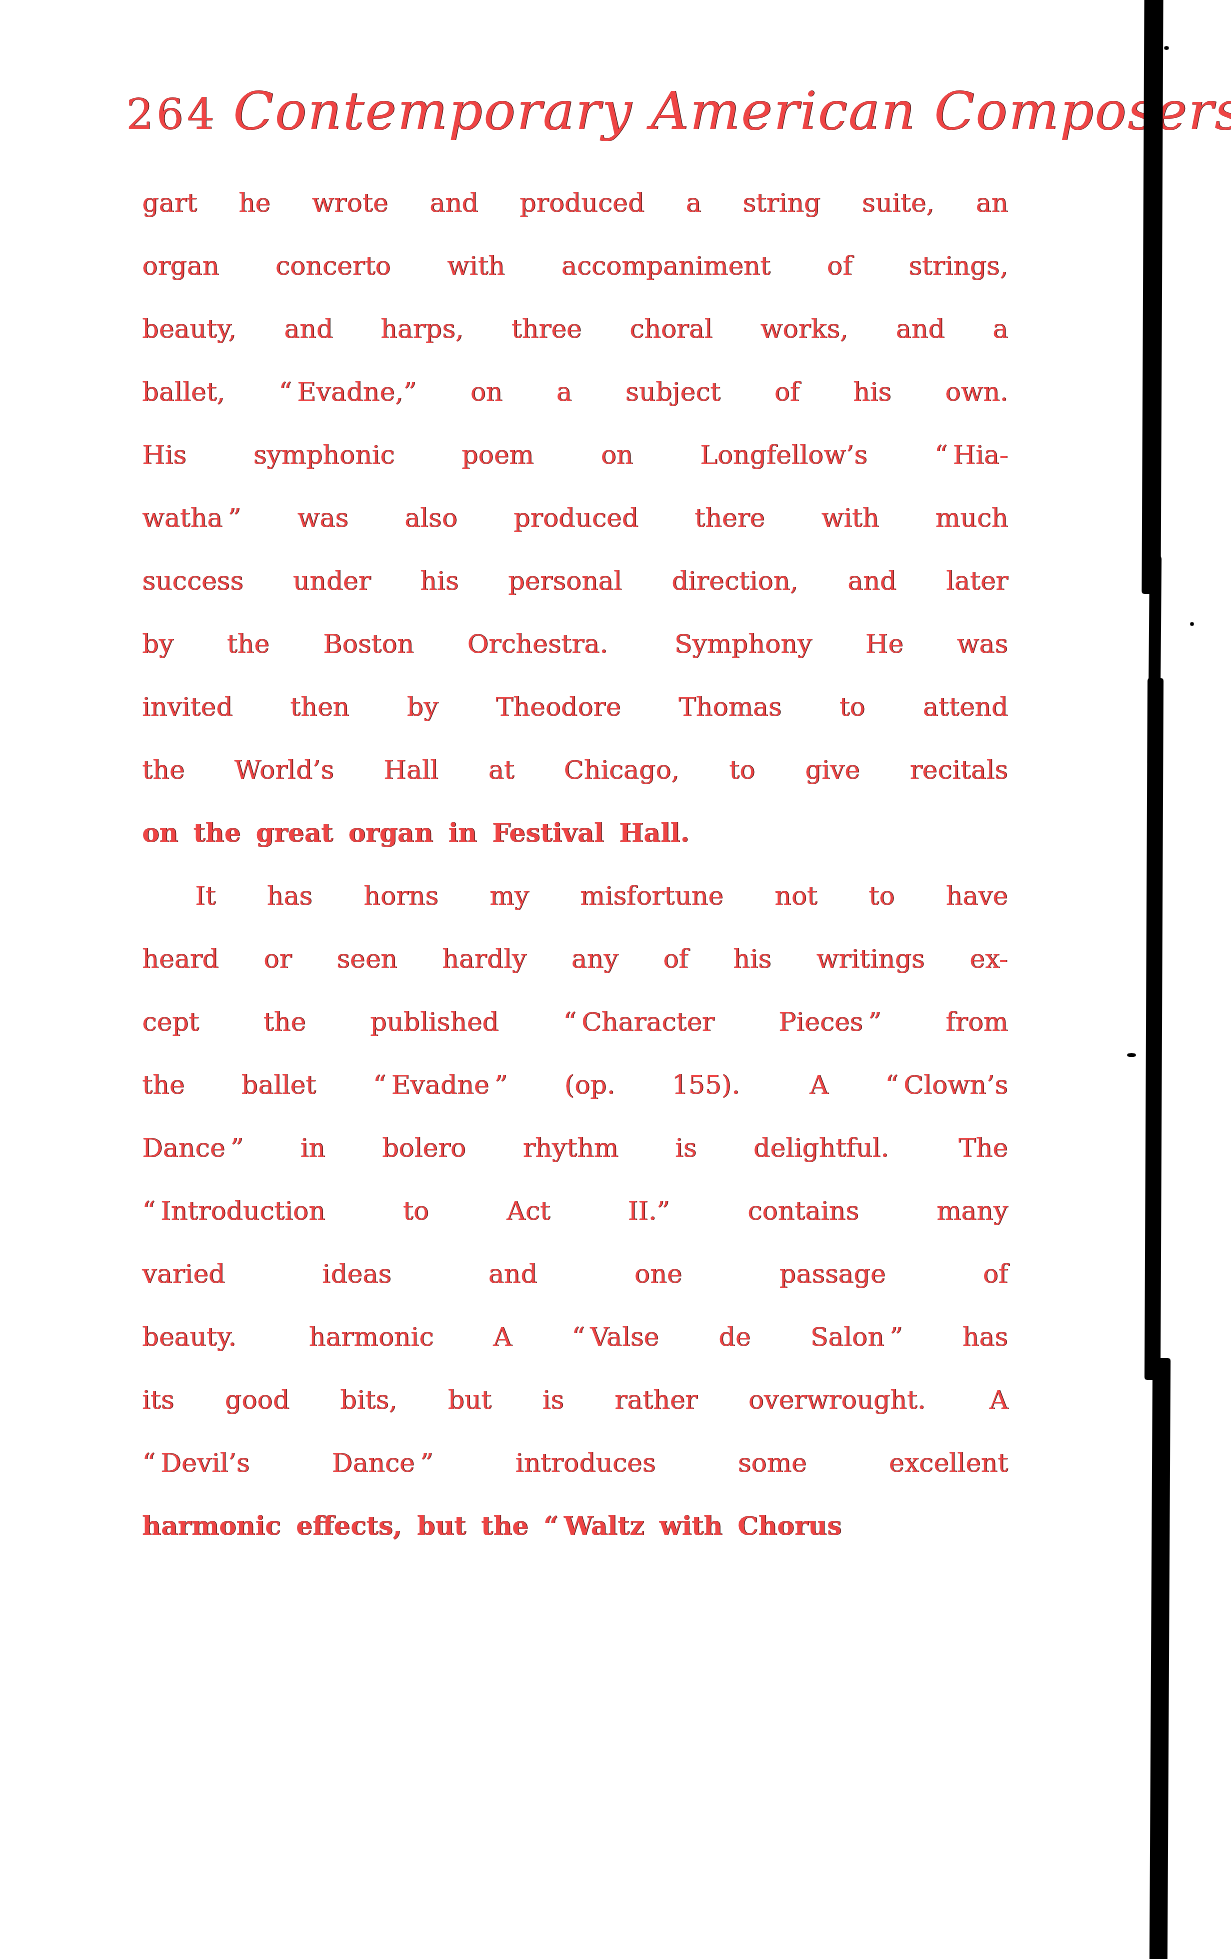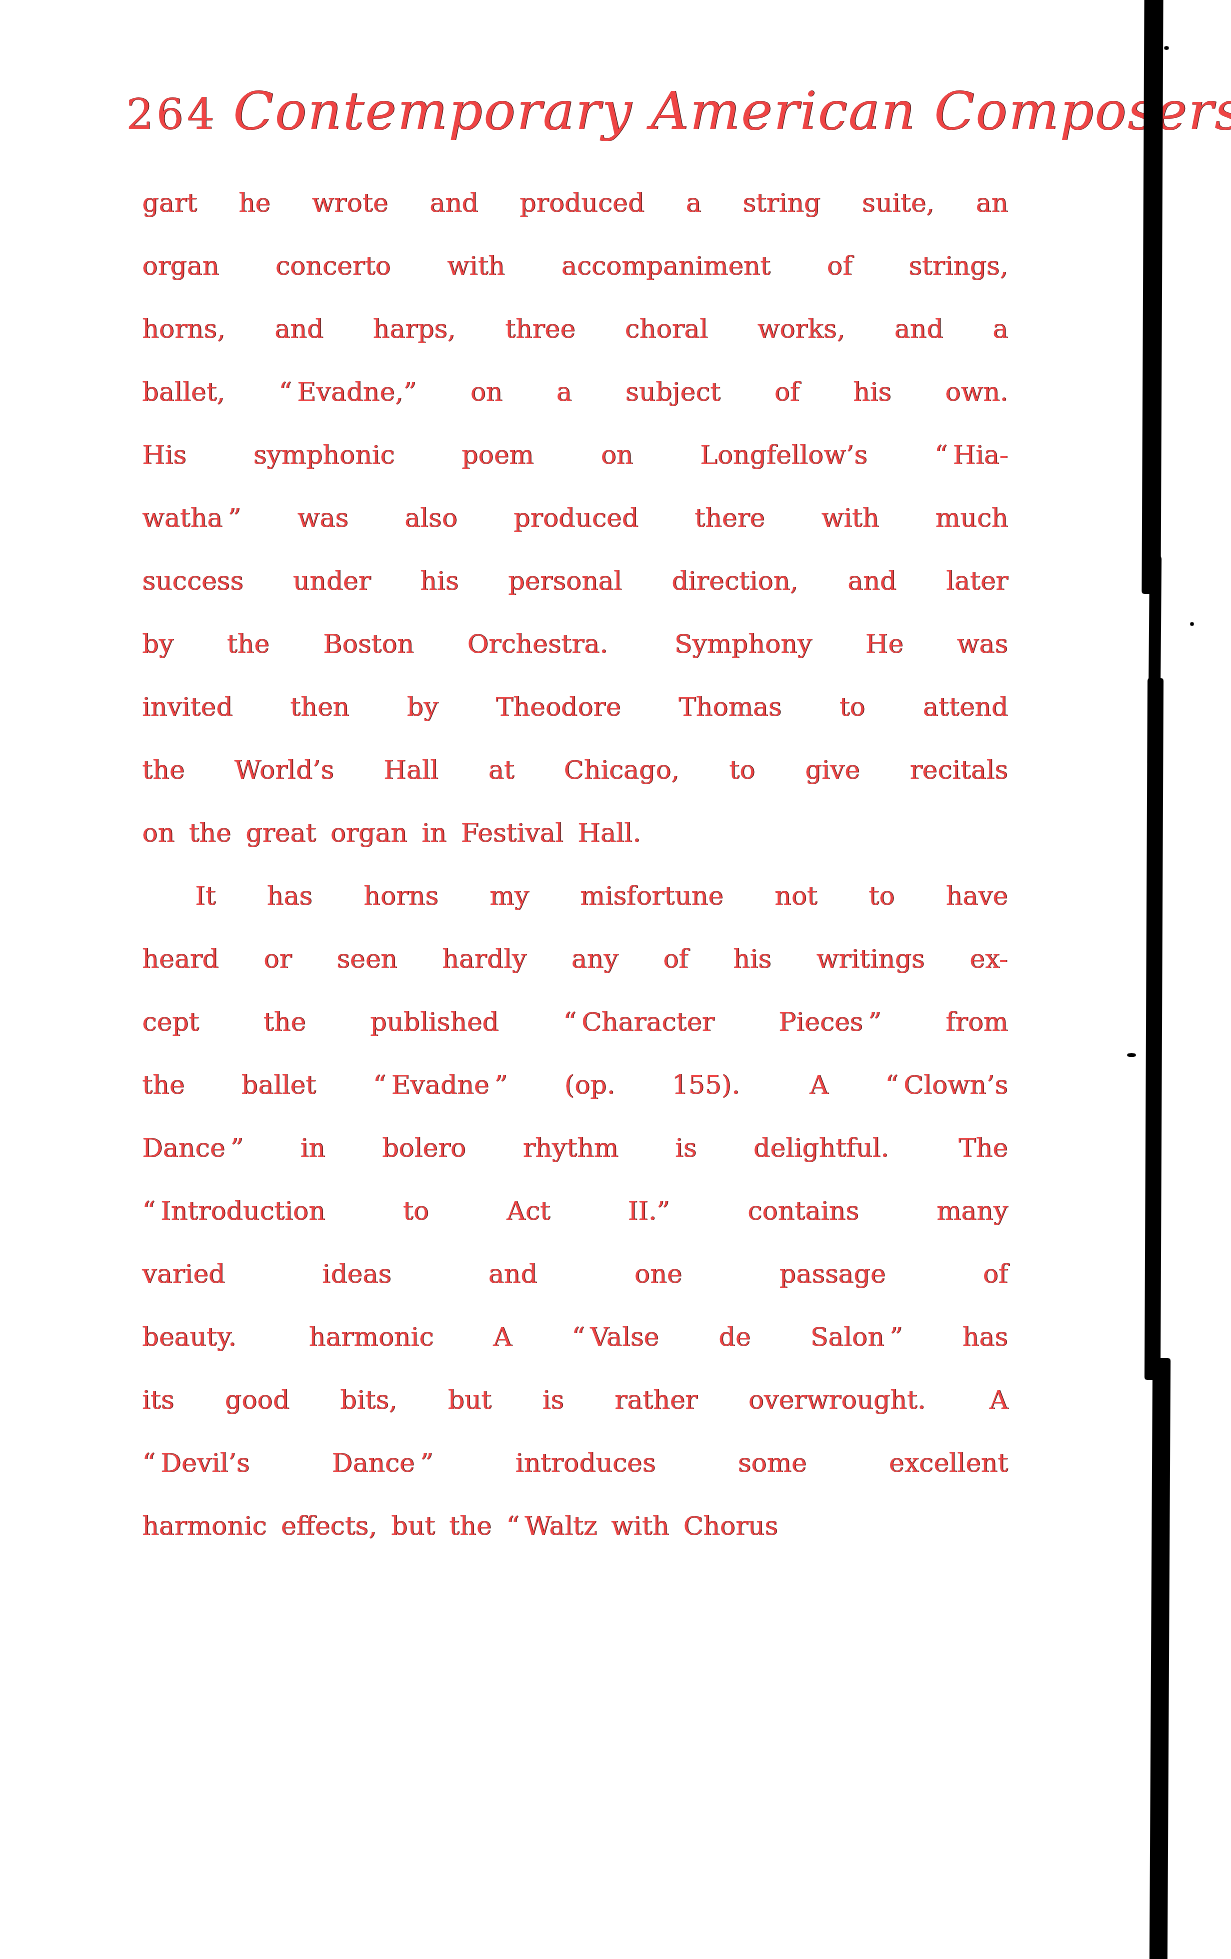--- a/index.html
+++ b/index.html
@@ -31,21 +31,21 @@
     text-align:right;
   }
   
   .body-block{
     position:absolute;left:142px;top:172px;width:866px;
     font-size:26px;line-height:63px;
     text-shadow:0.5px 0 0 #000;
   }
   .line{height:63px;white-space:nowrap;}
   .line.justify{display:flex;justify-content:space-between;}
-  .line.plain{word-spacing:6px;}
+  .line.plain{word-spacing:6px;font-weight:bold;}
   .line.indent{padding-left:53px;}
   
   .bar{position:absolute;background:#000;border-radius:3px;}
   .bar1{left:1143px;top:-6px;width:19px;height:600px;transform:rotate(0.25deg);}
   .bar2{left:1149px;top:556px;width:12px;height:148px;transform:rotate(0.45deg);}
   .bar3{left:1146px;top:678px;width:16px;height:702px;transform:rotate(0.25deg);}
   .bar4{left:1151px;top:1358px;width:18px;height:607px;transform:rotate(0.3deg);}
   
   .speck{position:absolute;background:#000;border-radius:50%;}
   .speck1{left:1127px;top:1053px;width:9px;height:4px;}
@@ -77,21 +77,21 @@
         </div>
         <div class="line justify">
           <span>organ</span>
           <span>concerto</span>
           <span>with</span>
           <span>accompaniment</span>
           <span>of</span>
           <span>strings,</span>
         </div>
         <div class="line justify">
-          <span>horns,</span>
+          <span>beauty,</span>
           <span>and</span>
           <span>harps,</span>
           <span>three</span>
           <span>choral</span>
           <span>works,</span>
           <span>and</span>
           <span>a</span>
         </div>
         <div class="line justify">
           <span>ballet,</span>

